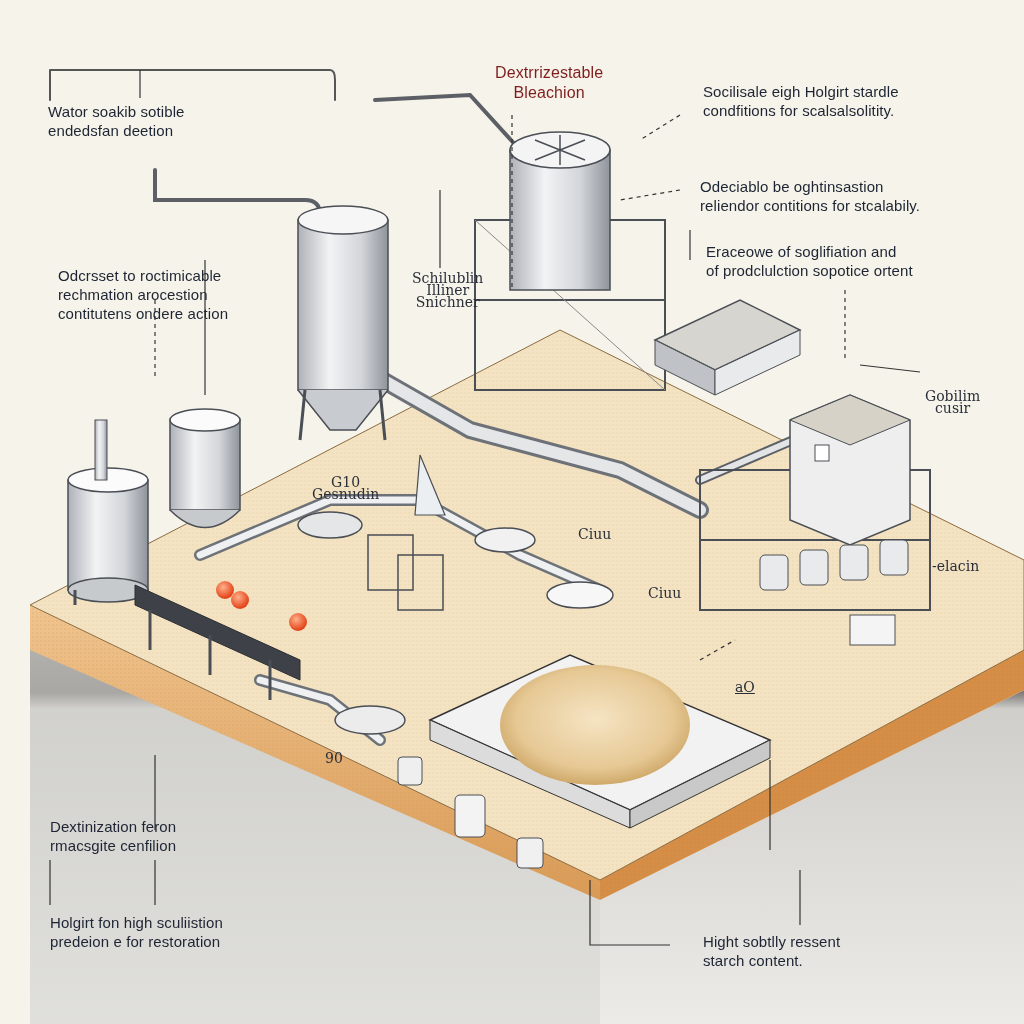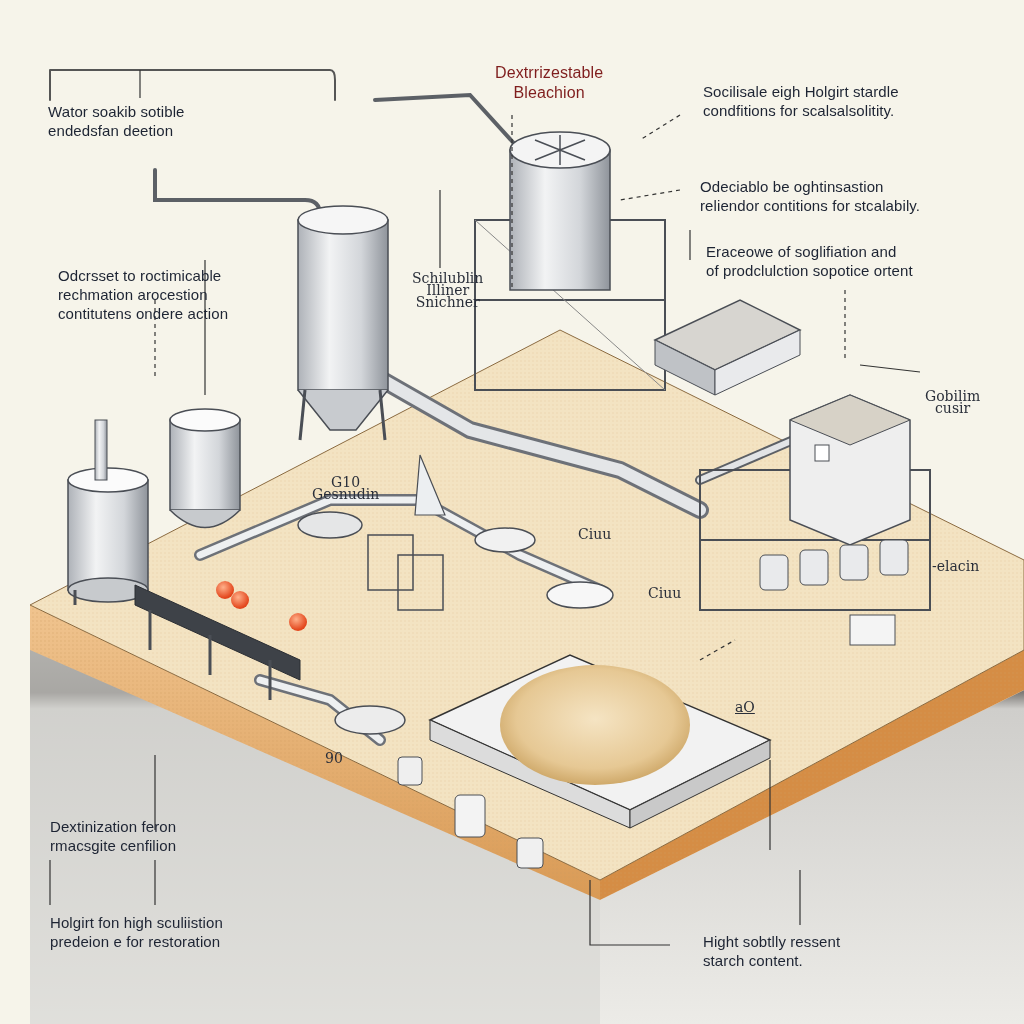--- a/index.html
+++ b/index.html
@@ -230,14 +230,14 @@
     <div>cusir</div>
   </div>
   <div class="small" style="left:932px;top:560px;">-elacin</div>
   <div class="small" style="left:312px;top:476px;">
     <div>G10</div>
     <div>Gesnudin</div>
   </div>
   <div class="small" style="left:578px;top:528px;">Ciuu</div>
   <div class="small" style="left:648px;top:587px;">Ciuu</div>
   <div class="small" style="left:325px;top:752px;">90</div>
-  <div class="small" style="left:735px;top:701px;text-decoration:underline;">aO</div>
+  <div class="small" style="left:735px;top:681px;text-decoration:underline;">aO</div>
 </div>
 
 </body></html>

